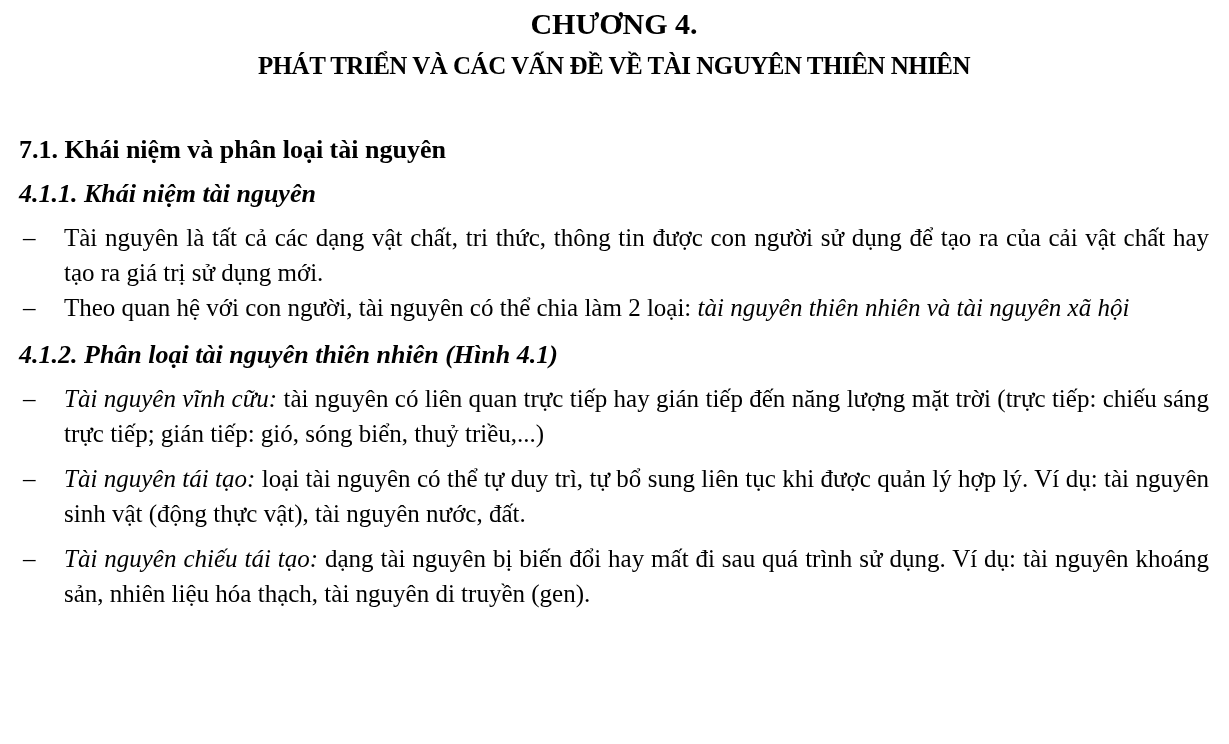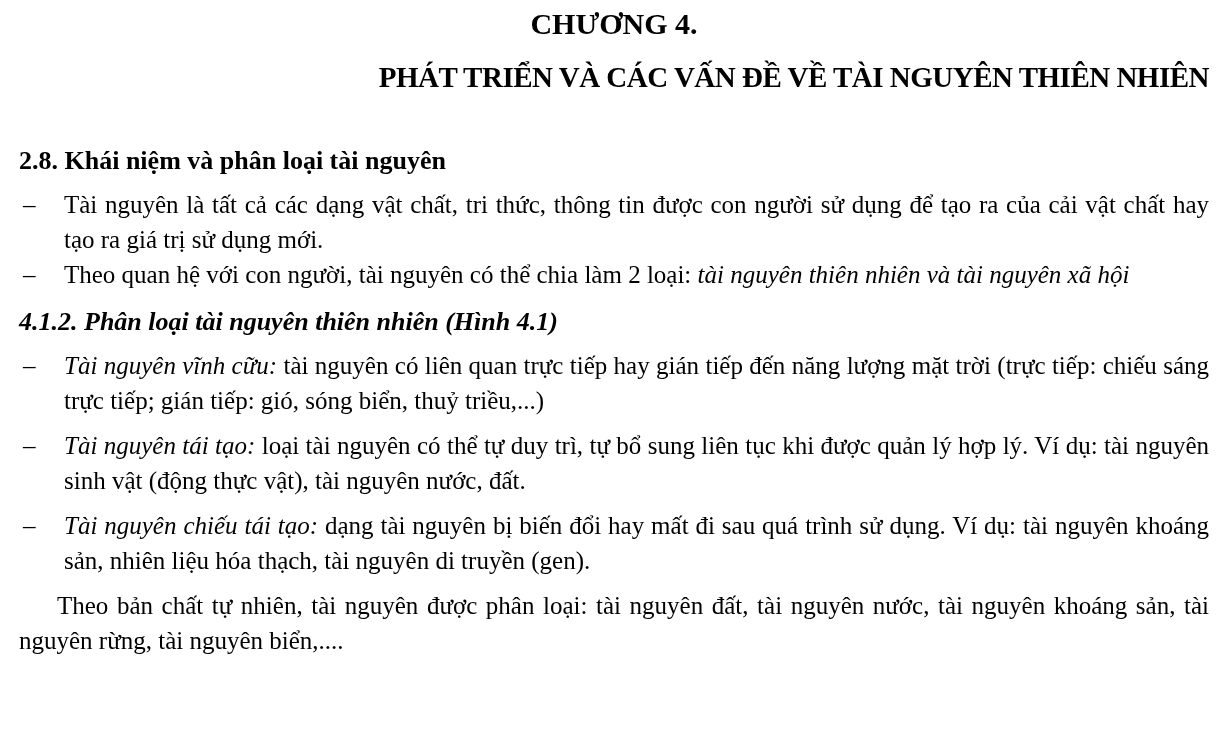--- a/index.html
+++ b/index.html
@@ -16,24 +16,24 @@
     height: 552px;
     padding: 6px 20px 0 19px;
   }
   .chapter-heading {
     text-align: center;
     font-weight: bold;
     font-size: 30px;
     line-height: 36px;
   }
   .chapter-title {
-    margin-top: 17px;
-    text-align: right;
+    margin-top: 6px;
+    text-align: center;
     font-weight: bold;
-    font-size: 29px;
+    font-size: 25px;
     line-height: 36px;
     letter-spacing: -0.5px;
   }
   h2.sec {
     margin-top: 50px;
     font-weight: bold;
     font-size: 26px;
     line-height: 32px;
   }
   h3.subsec {
@@ -72,22 +72,23 @@
 </style>
 </head>
 <body>
 
 <div class="page">
 
   <div class="chapter-heading">CHƯƠNG 4.</div>
 
   <div class="chapter-title">PHÁT TRIỂN VÀ CÁC VẤN ĐỀ VỀ TÀI NGUYÊN THIÊN NHIÊN</div>
 
-  <h2 class="sec">2.8. Khái niệm và phân loại tài nguyên</h2>
+  <h2 class="sec">7.1. Khái niệm và phân loại tài nguyên</h2>
 
+  <h3 class="subsec subsec-1">4.1.1. Khái niệm tài nguyên</h3>
 
   <ul class="dash-list body-text">
     <li>
       <span class="marker">–</span>
       <span>Tài nguyên là tất cả các dạng vật chất, tri thức, thông tin được con người sử dụng để tạo ra của cải vật chất hay tạo ra giá trị sử dụng mới.</span>
     </li>
     <li>
       <span class="marker">–</span>
       <span>Theo quan hệ với con người, tài nguyên có thể chia làm 2 loại: </span><em>tài nguyên thiên nhiên và tài nguyên xã hội</em>
     </li>
@@ -103,15 +104,14 @@
     <li>
       <span class="marker">–</span>
       <em>Tài nguyên tái tạo:</em><span> loại tài nguyên có thể tự duy trì, tự bổ sung liên tục khi được quản lý hợp lý. Ví dụ: tài nguyên sinh vật (động thực vật), tài nguyên nước, đất.</span>
     </li>
     <li>
       <span class="marker">–</span>
       <em>Tài nguyên chiếu tái tạo:</em><span> dạng tài nguyên bị biến đổi hay mất đi sau quá trình sử dụng. Ví dụ: tài nguyên khoáng sản, nhiên liệu hóa thạch, tài nguyên di truyền (gen).</span>
     </li>
   </ul>
 
-  <p class="closing body-text">Theo bản chất tự nhiên, tài nguyên được phân loại: tài nguyên đất, tài nguyên nước, tài nguyên khoáng sản, tài nguyên rừng, tài nguyên biển,....</p>
 
 </div>
 
 </body></html>

